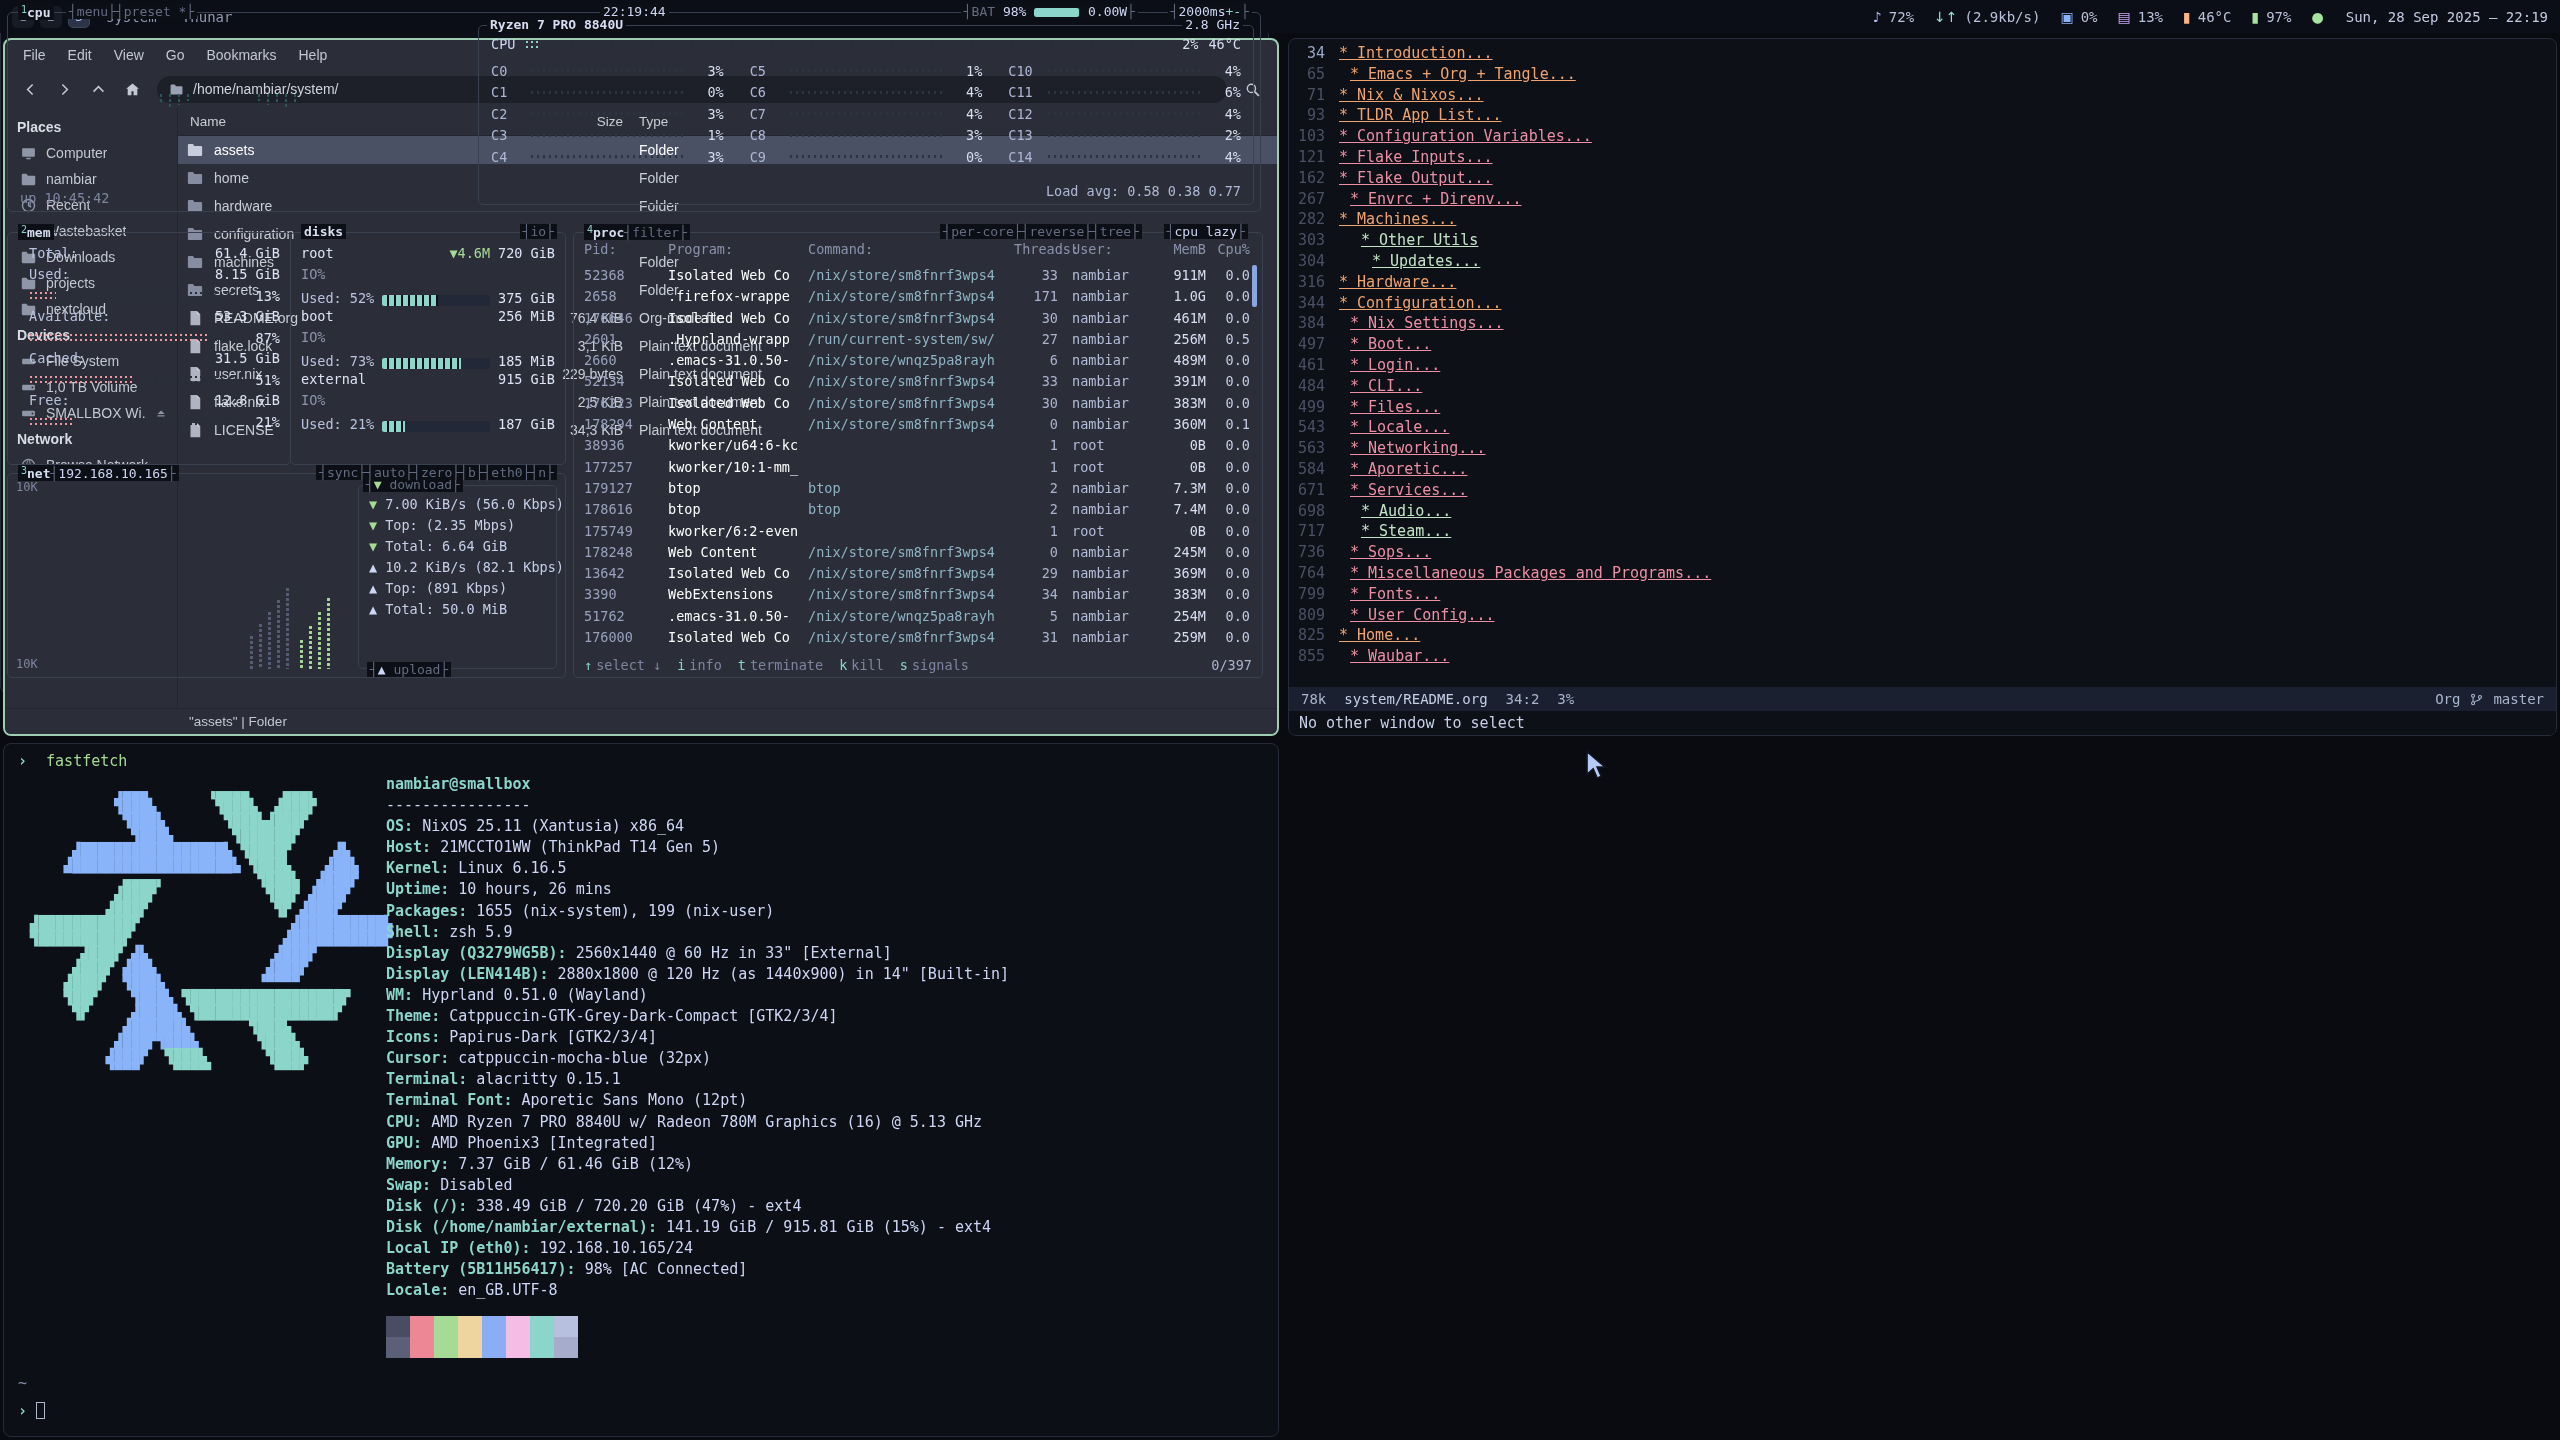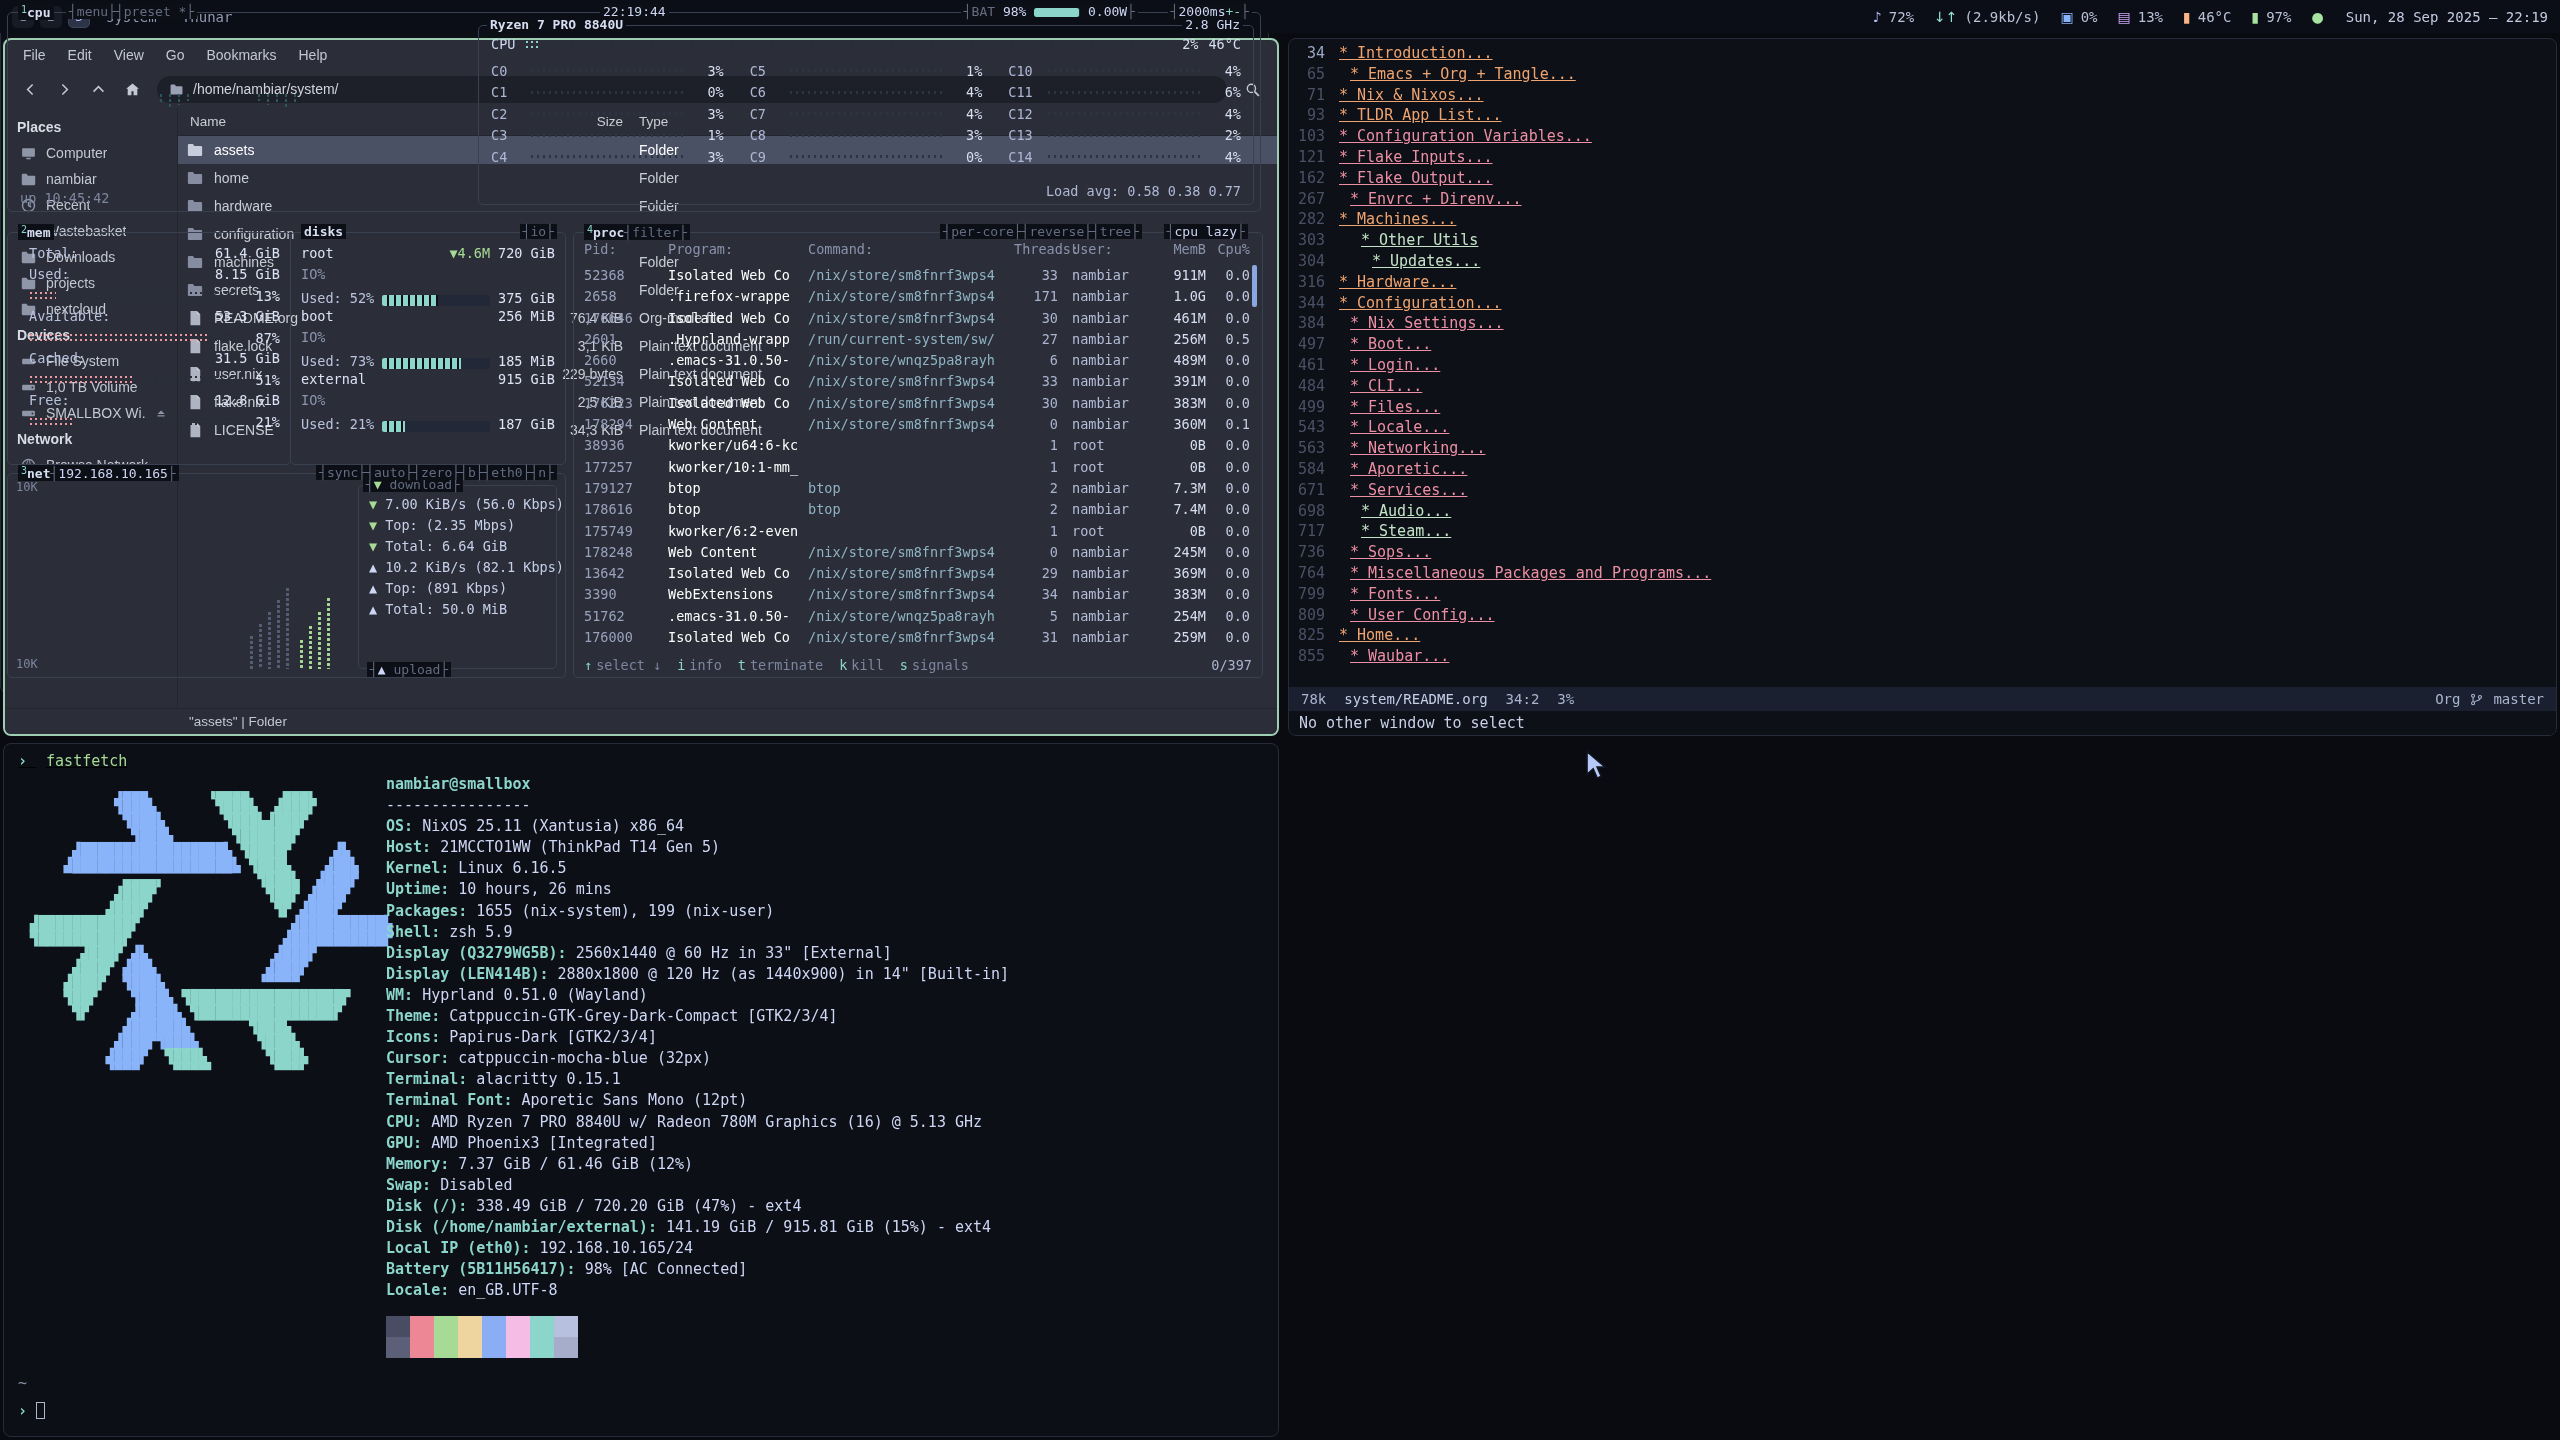--- a/index.html
+++ b/index.html
@@ -79,21 +79,21 @@
   .c-g{color:#c3e3c6;}
   #emacs-modeline{position:absolute;left:0;right:0;bottom:24px;height:24px;background:#1a2030;
     color:#a9b4cf;font-size:14px;display:flex;align-items:center;gap:18px;padding:0 12px;}
   .ml-file{color:#c5cfe8;}
   .ml-right{margin-left:auto;display:flex;align-items:center;gap:9px;}
   .ml-branch{width:15px;height:15px;color:#a9b4cf;}
   #emacs-echo{position:absolute;left:0;right:0;bottom:0;height:24px;line-height:24px;
     padding-left:10px;color:#c7d0e8;font-size:15px;background:#0d1016;}
 
   
-  #term-cmdline{position:absolute;left:14px;top:8px;text-decoration:underline;}
+  #term-cmdline{position:absolute;left:14px;top:8px;}
   .prompt{color:#8bd5ca;font-weight:bold;}
   .cmd{color:#a6da95;margin-left:10px;}
   #ff-logo{position:absolute;left:26px;top:40px;font-family:"DejaVu Sans Mono",monospace;
     font-size:14px;line-height:14.7px;}
   .lc1{color:#89b4fa;}
   .lc2{color:#8bd5ca;}
   #ff-info{position:absolute;left:382px;top:30px;line-height:21.1px;color:#cdd6f4;white-space:pre;}
   .ff-title{color:#8bd5ca;font-weight:bold;}
   .ff-label{color:#8bd5ca;font-weight:bold;}
   .pal-row{height:21px;display:flex;}

